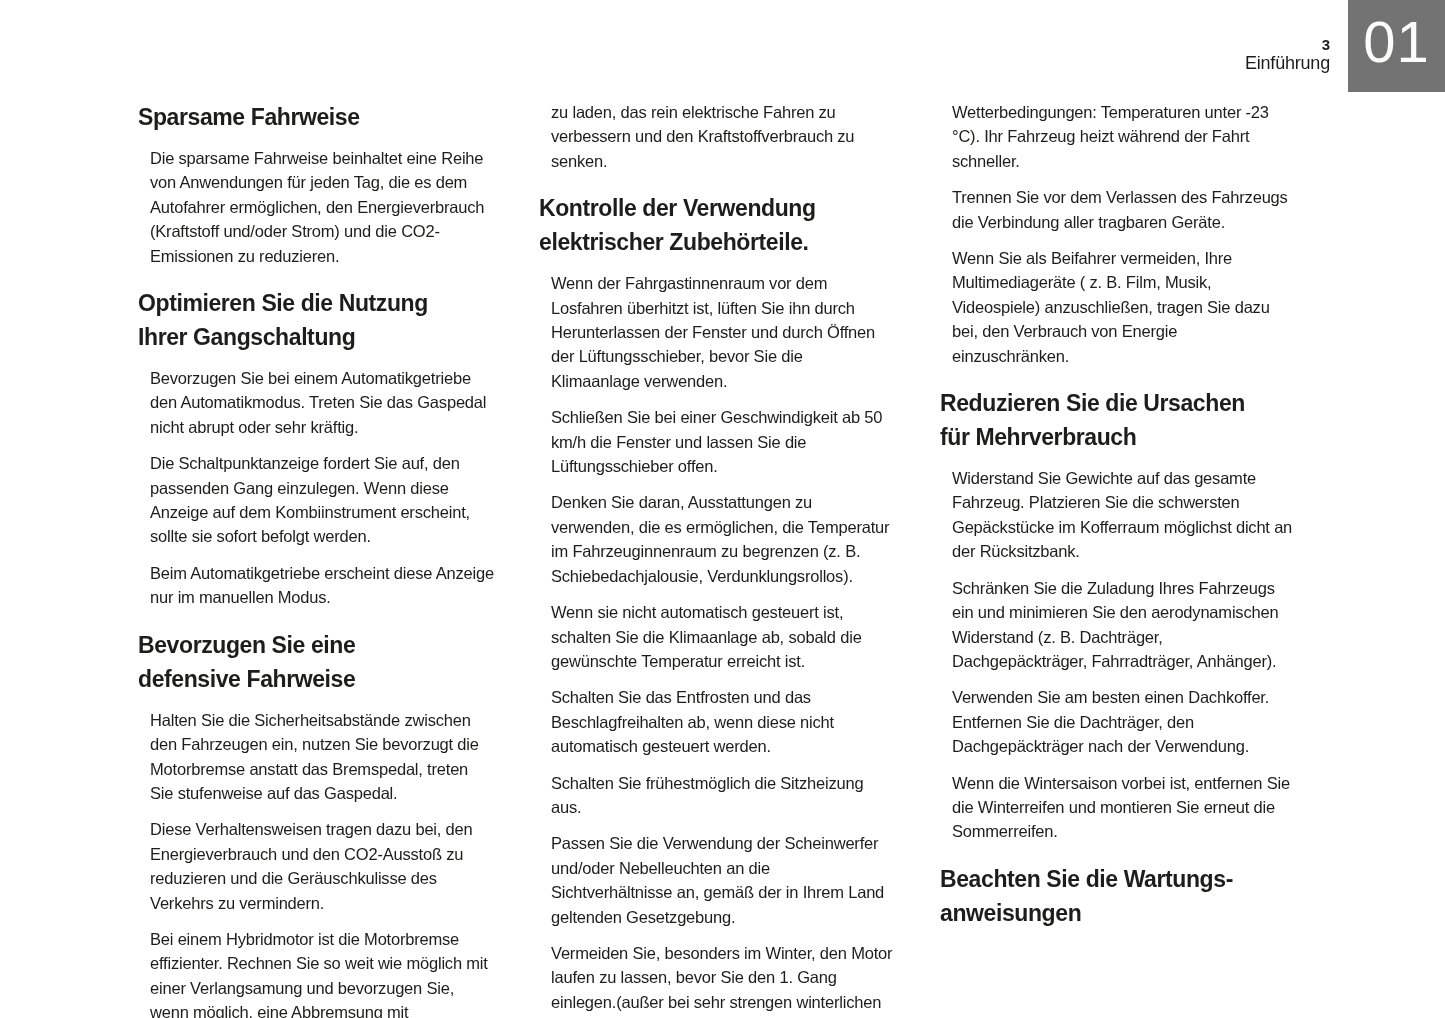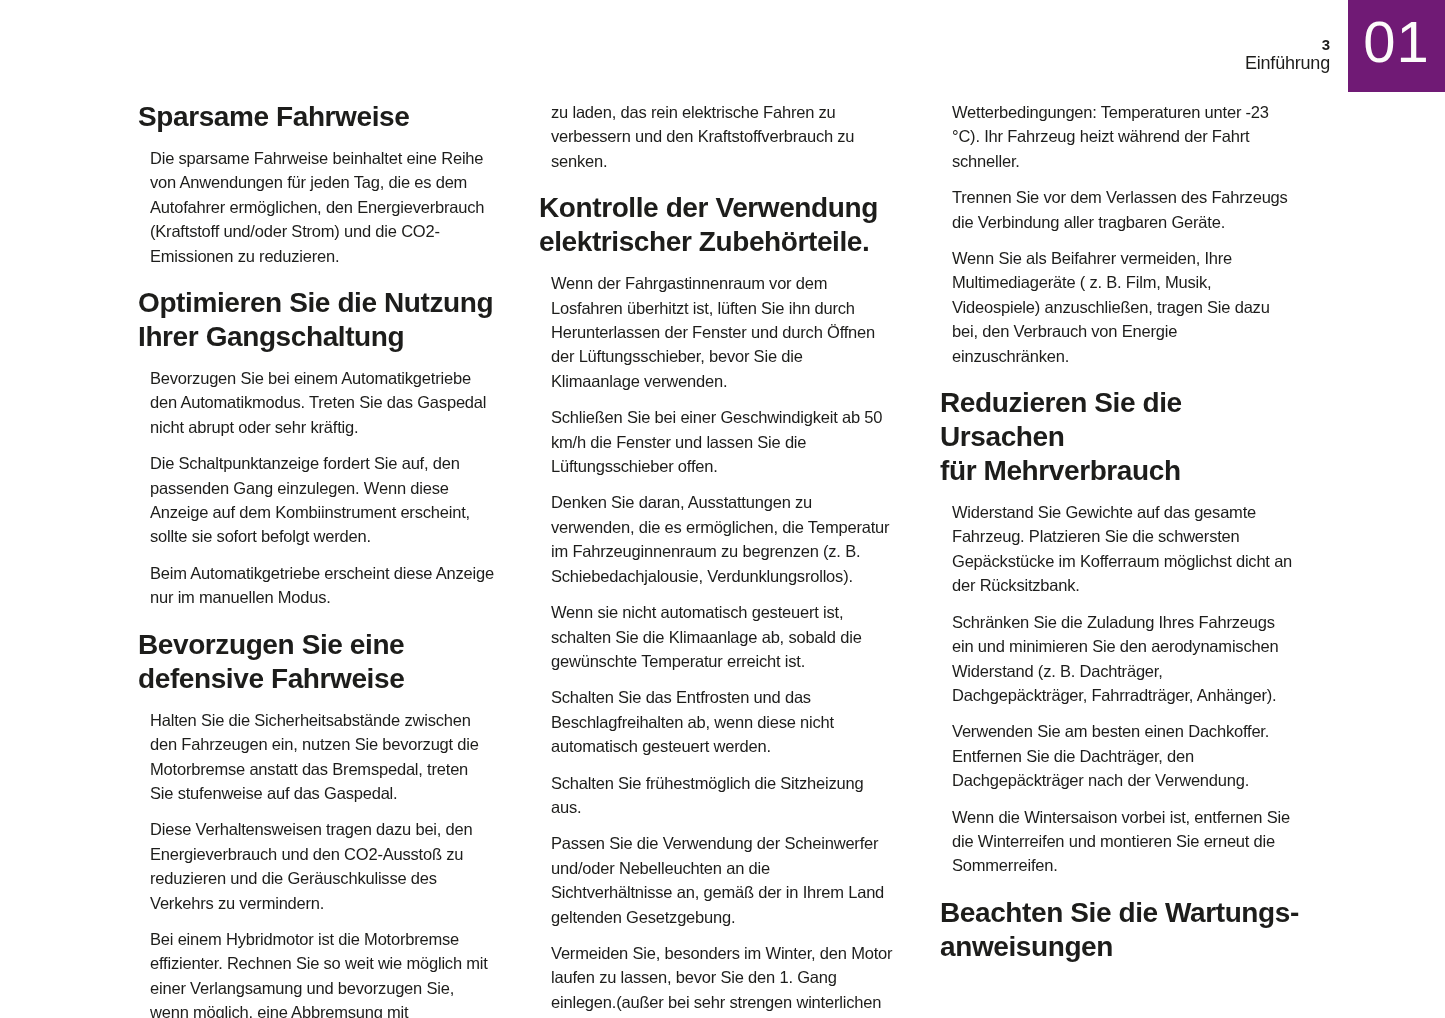--- a/index.html
+++ b/index.html
@@ -52,21 +52,21 @@
   .columns {
     position: absolute;
     left: 138px;
     top: 100px;
     width: 1170px;
     display: flex;
     gap: 33px;
   }
   .col { flex: 0 0 368px; width: 368px; }
   .heading {
-    font-size: 28px;
+    font-size: 23px;
     line-height: 34px;
     font-weight: 700;
     letter-spacing: -0.4px;
     white-space: pre-line;
     margin: 18px 0 12px 0;
   }
   .body {
     font-size: 16.5px;
     line-height: 24.4px;
     letter-spacing: -0.2px;
@@ -77,21 +77,21 @@
 </head>
 <body>
 
 <main class="page" style="color: rgb(29, 29, 27);">
 
   <div class="header-meta">
     <div class="page-num">3</div>
     <div class="section-name">Einführung</div>
   </div>
 
-  <div class="chapter-box" style="background: #701a75;">
+  <div class="chapter-box" style="background: #737373;">
     <span class="chapter-number">01</span>
   </div>
 
   <section class="columns">
     <div class="col">
         <h2 class="heading">Sparsame Fahrweise</h2>
         <p class="body">Die sparsame Fahrweise beinhaltet eine Reihe von Anwendungen für jeden Tag, die es dem Autofahrer ermöglichen, den Energieverbrauch (Kraftstoff und/oder Strom) und die CO2-Emissionen zu reduzieren.</p>
         <h2 class="heading">Optimieren Sie die Nutzung
 Ihrer Gangschaltung</h2>
         <p class="body">Bevorzugen Sie bei einem Automatikgetriebe den Automatikmodus. Treten Sie das Gaspedal nicht abrupt oder sehr kräftig.</p>

